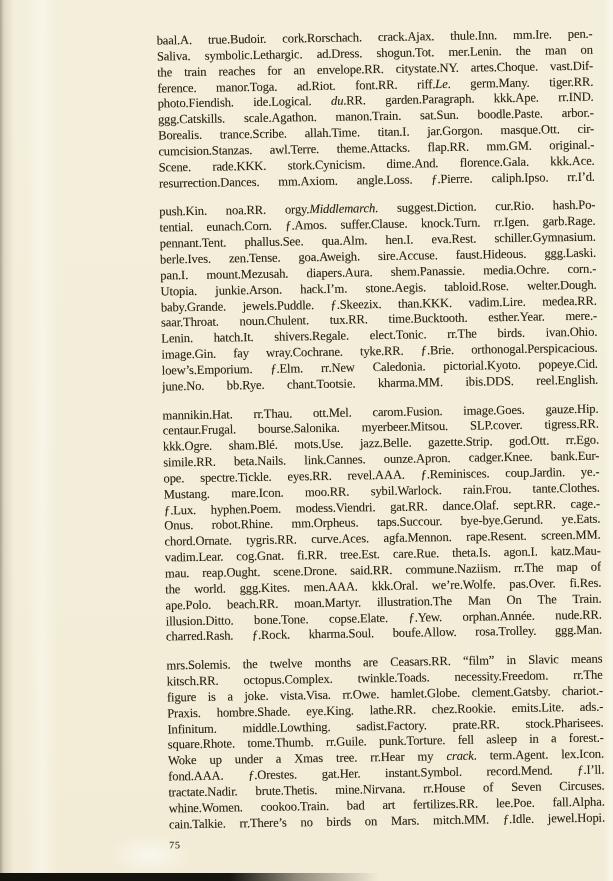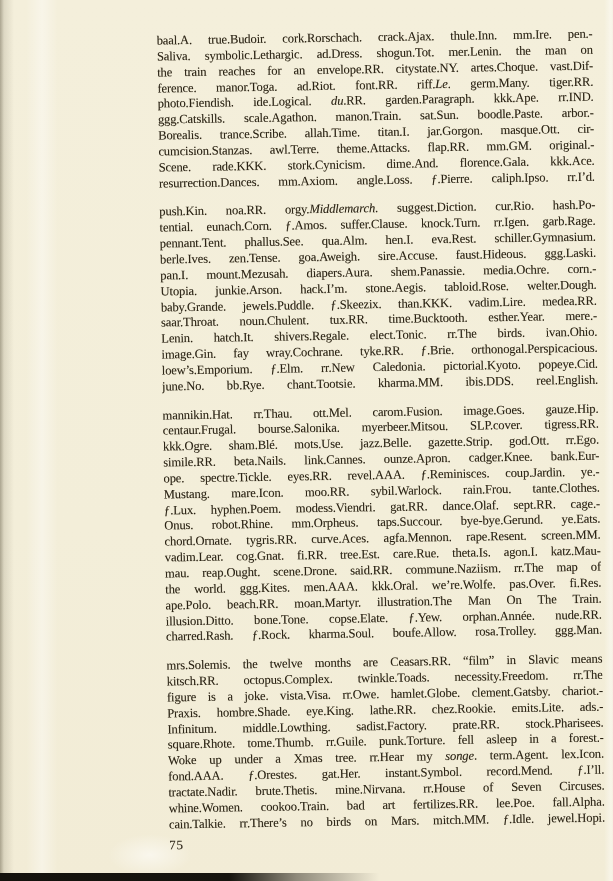--- a/index.html
+++ b/index.html
@@ -31,21 +31,21 @@
   .para + .para { margin-top: 13px; }
   .line {
     text-align: justify;
     text-align-last: justify;
     height: 15.85px; overflow: hidden;
     white-space: normal;
   }
   .it { font-style: italic; }
   .pagenum {
     position: absolute; left: 0px; top: 804px;
-    font-size: 13px; letter-spacing: 0.6px; color: #2a2317;
+    font-size: 10px; letter-spacing: 0.6px; color: #2a2317;
     text-align: left; text-align-last: left;
   }
 </style>
 </head>
 <body>
 
 <div class="scan">
   <div class="textblock" id="textblock">
     <div class="pagenum">75</div>
   <div class="para">
@@ -91,21 +91,21 @@
         <div class="line"><span>illusion.Ditto. bone.Tone. copse.Elate. ƒ.Yew. orphan.Année. nude.RR.</span></div>
         <div class="line"><span>charred.Rash. ƒ.Rock. kharma.Soul. boufe.Allow. rosa.Trolley. ggg.Man.</span></div>
       </div>
       <div class="para">
         <div class="line"><span>mrs.Solemis. the twelve months are Ceasars.RR. “film” in Slavic means</span></div>
         <div class="line"><span>kitsch.RR. octopus.Complex. twinkle.Toads. necessity.Freedom. rr.The</span></div>
         <div class="line"><span>figure is a joke. vista.Visa. rr.Owe. hamlet.Globe. clement.Gatsby. chariot.-</span></div>
         <div class="line"><span>Praxis. hombre.Shade. eye.King. lathe.RR. chez.Rookie. emits.Lite. ads.-</span></div>
         <div class="line"><span>Infinitum. middle.Lowthing. sadist.Factory. prate.RR. stock.Pharisees.</span></div>
         <div class="line"><span>square.Rhote. tome.Thumb. rr.Guile. punk.Torture. fell asleep in a forest.-</span></div>
-        <div class="line"><span>Woke up under a Xmas tree. rr.Hear my </span><span class="it">songe</span><span>. term.Agent. lex.Icon.</span></div>
+        <div class="line"><span>Woke up under a Xmas tree. rr.Hear my </span><span class="it">crack</span><span>. term.Agent. lex.Icon.</span></div>
         <div class="line"><span>fond.AAA. ƒ.Orestes. gat.Her. instant.Symbol. record.Mend. ƒ.I’ll.</span></div>
         <div class="line"><span>tractate.Nadir. brute.Thetis. mine.Nirvana. rr.House of Seven Circuses.</span></div>
         <div class="line"><span>whine.Women. cookoo.Train. bad art fertilizes.RR. lee.Poe. fall.Alpha.</span></div>
         <div class="line"><span>cain.Talkie. rr.There’s no birds on Mars. mitch.MM. ƒ.Idle. jewel.Hopi.</span></div>
       </div>
     </div>
   <div class="bottom-shadow"></div>
 </div>
 
 </body></html>

